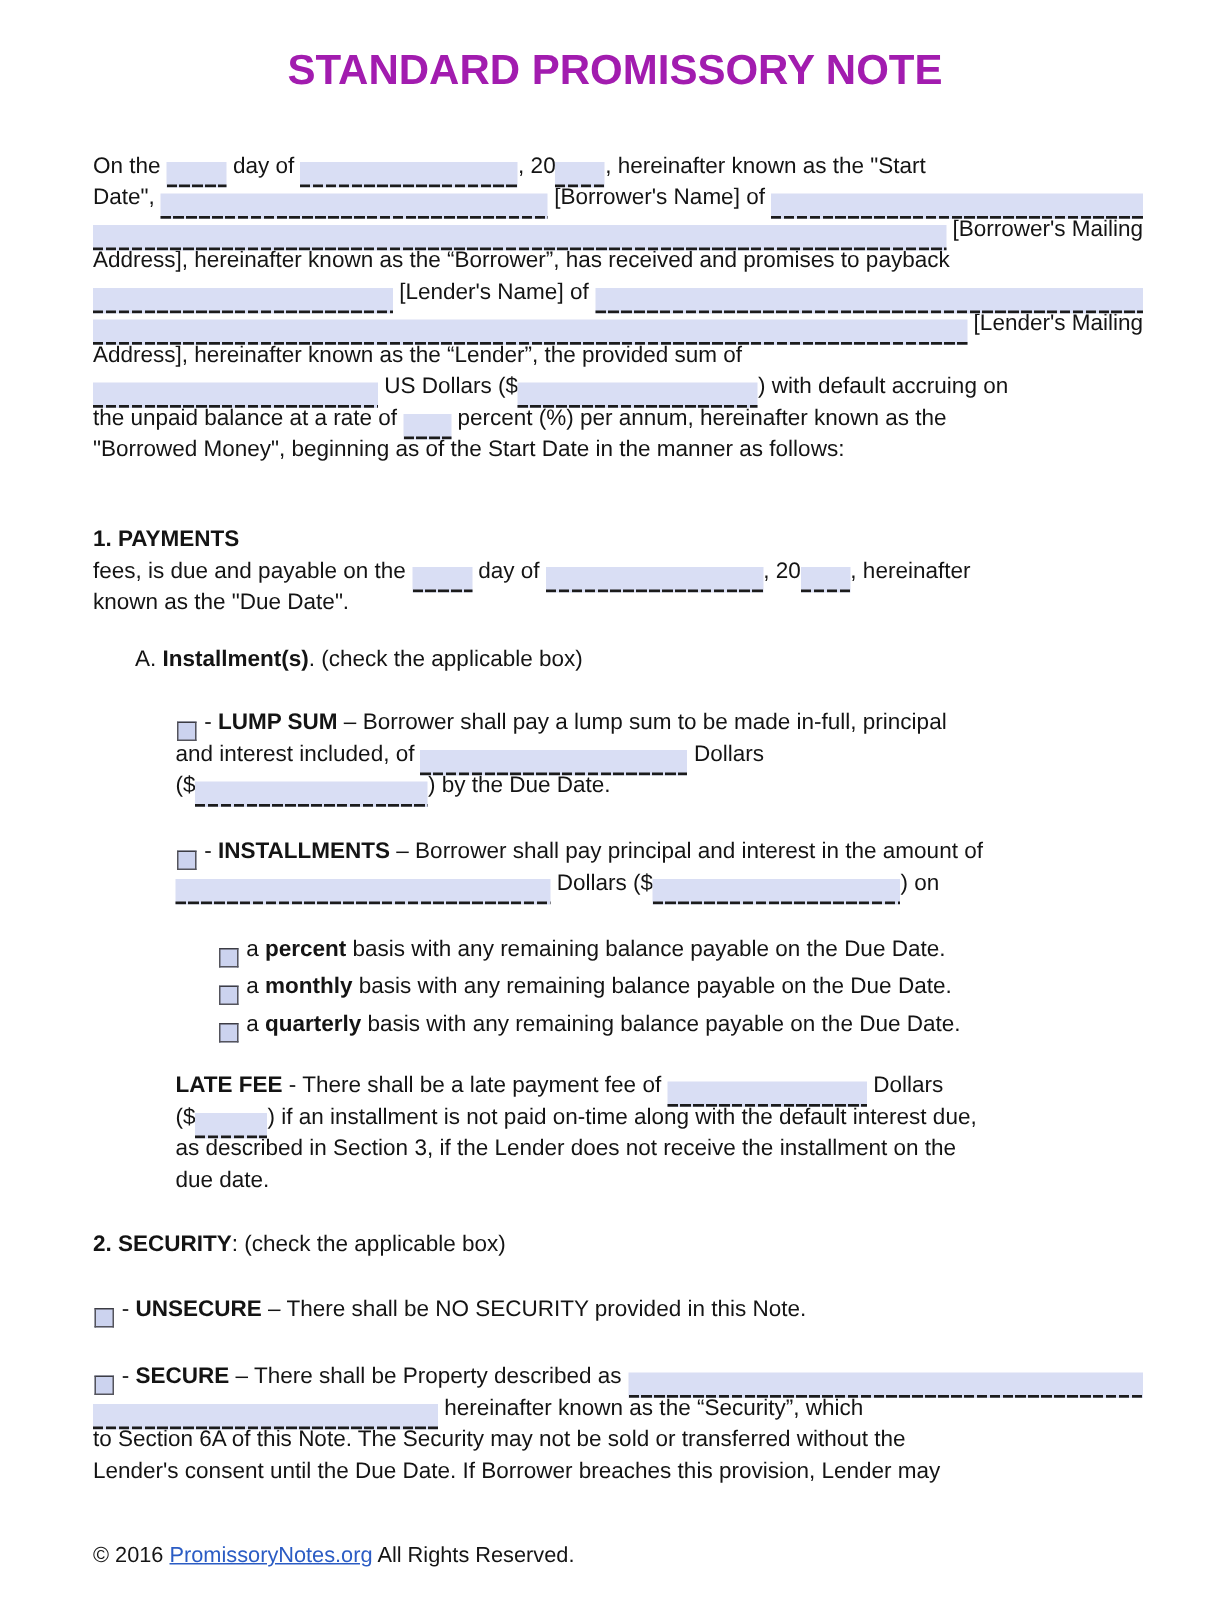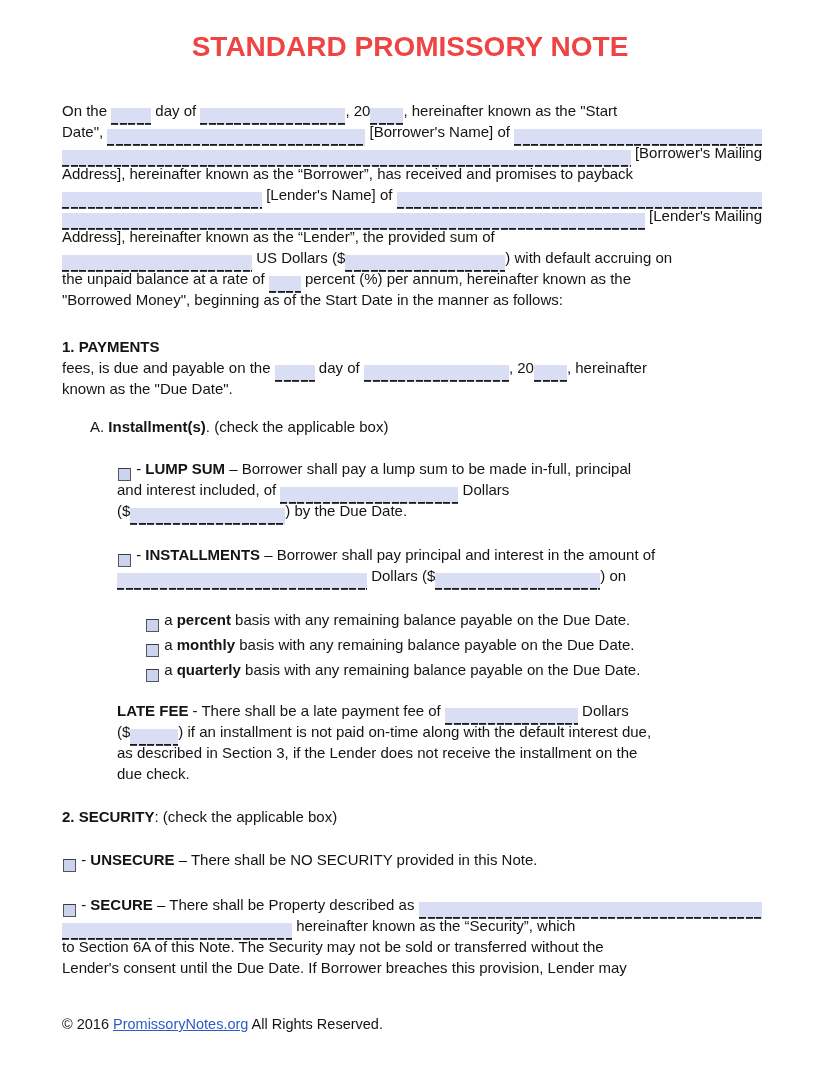--- a/index.html
+++ b/index.html
@@ -9,21 +9,21 @@
     color:#141414;
     position:relative;
   }
   .page { width:820px; height:1068px; position:relative; background:#fff; }
   .title {
     margin-top:31px;
     text-align:center;
     font-size:28px;
     font-weight:bold;
     line-height:31px;
-    color:#ef4444;
+    color:#a21caf;
   }
   .doc { padding:0 58px 0 62px; }
   .block { margin-top:0; }
   .line {
     display:flex;
     align-items:flex-end;
     line-height:21px;
     font-size:15px;
   }
   .t { white-space:pre; flex:0 0 auto; }
@@ -50,21 +50,21 @@
     position:relative;
     top:2px;
     background:var(--cbfill,#ccd3ef);
     border:1px solid #54545c;
     border-top-color:#3c3c44;
     margin:0 1px;
     cursor:pointer;
   }
   
   [data-name="intro-paragraph"]           { margin-top:38px; }
-  [data-name="payments-section"]          { margin-top:26px; }
+  [data-name="payments-section"]          { margin-top:39px; }
   [data-name="installments-heading"]      { margin-top:17px; }
   [data-name="lump-sum-option"]           { margin-top:21px; }
   [data-name="installments-option"]       { margin-top:23px; }
   [data-name="frequency-options"]         { margin-top:23px; }
   [data-name="frequency-options"] .line + .line { margin-top:4px; }
   [data-name="late-fee-clause"]           { margin-top:20px; }
   [data-name="security-section-heading"]  { margin-top:22px; }
   [data-name="unsecure-option"]           { margin-top:22px; }
   [data-name="secure-option"]             { margin-top:24px; }
   [data-name="footer"]                    { margin-top:36px; }
@@ -214,21 +214,21 @@
         </div>
         <div class="line" data-name="text-line">
           <span class="t" data-name="text-run">($</span>
           <span class="blank" data-name="blank-field" style="width: 48px;"></span>
           <span class="t" data-name="text-run">) if an installment is not paid on-time along with the default interest due,</span>
         </div>
         <div class="line" data-name="text-line">
           <span class="t" data-name="text-run">as described in Section 3, if the Lender does not receive the installment on the</span>
         </div>
         <div class="line" data-name="text-line">
-          <span class="t" data-name="text-run">due check.</span>
+          <span class="t" data-name="text-run">due date.</span>
         </div>
       </div>
       <div class="block" data-name="security-section-heading">
         <div class="line" data-name="text-line">
           <span class="t bd" data-name="text-run">2. SECURITY</span>
           <span class="t" data-name="text-run">: (check the applicable box)</span>
         </div>
       </div>
       <div class="block" data-name="unsecure-option">
         <div class="line" data-name="text-line">

